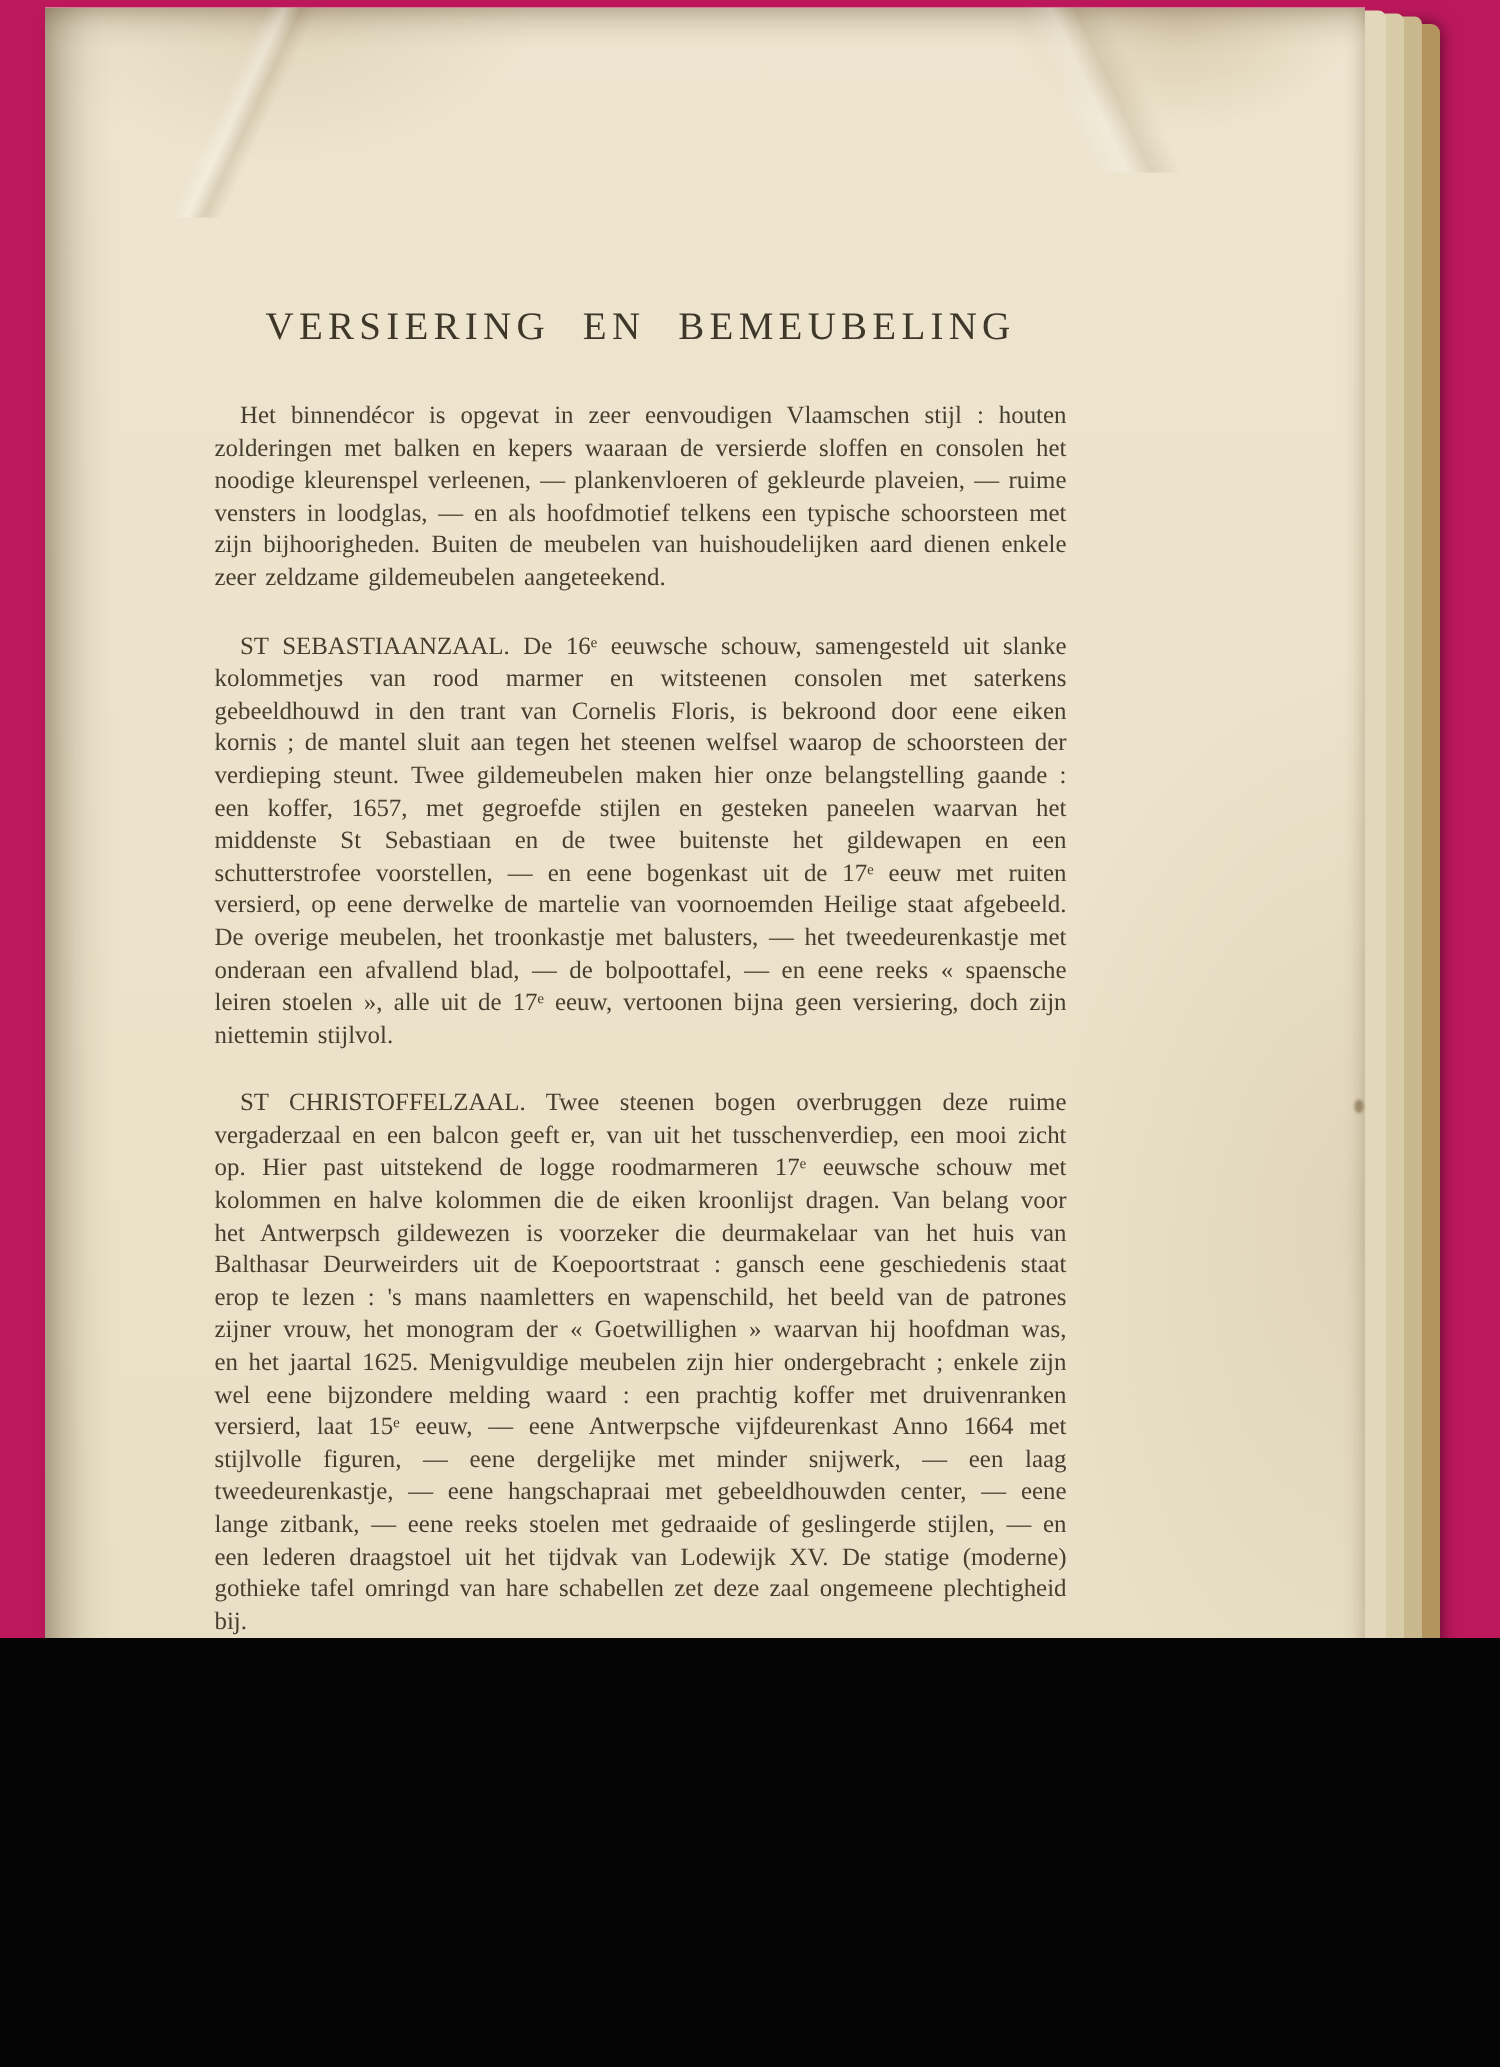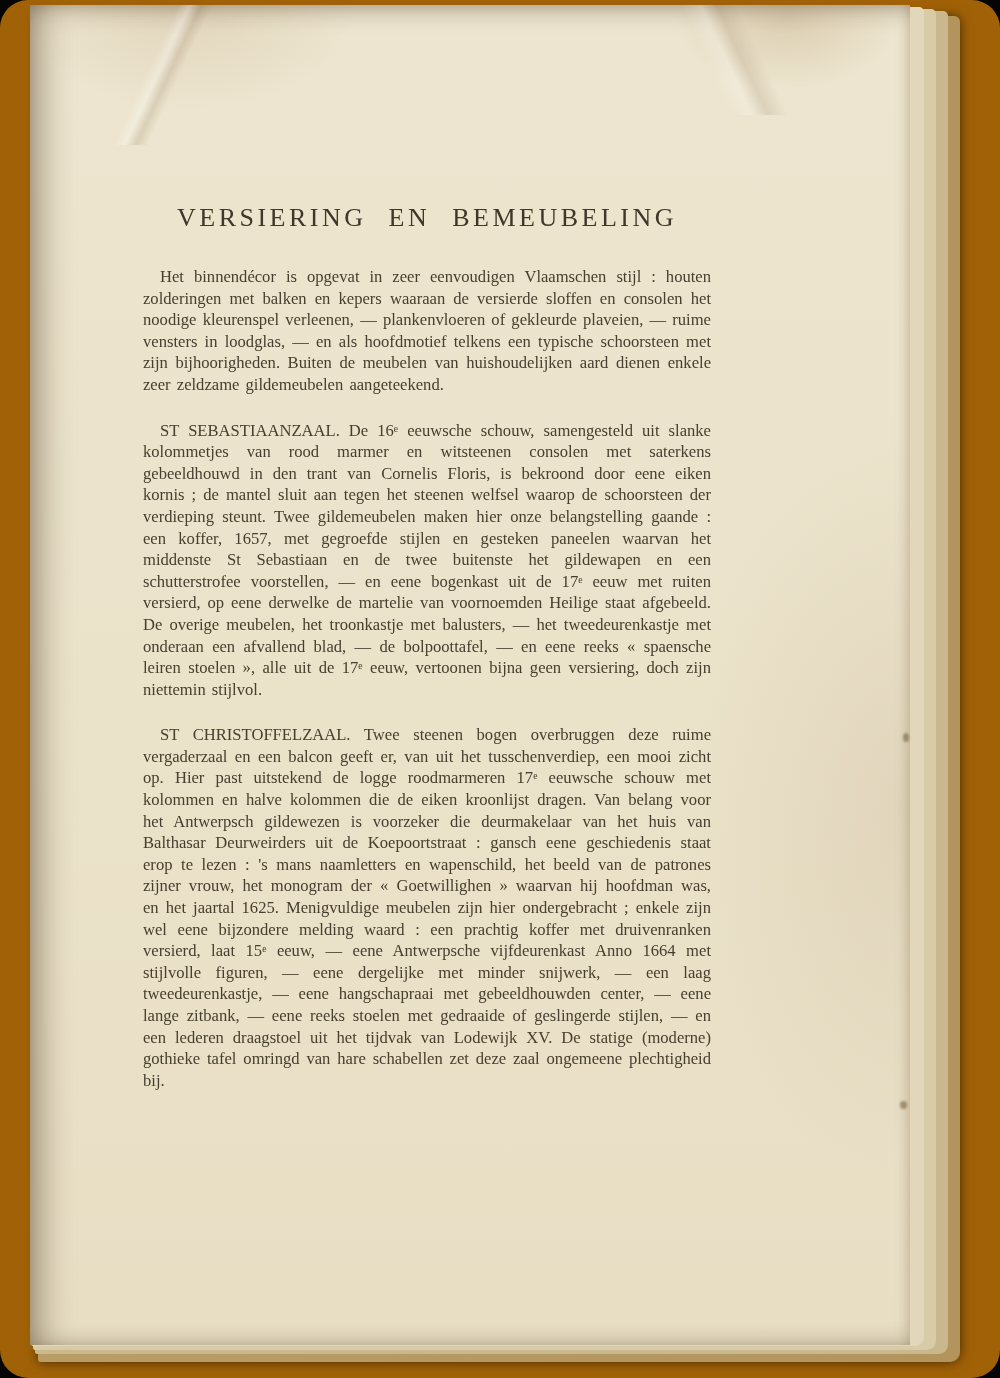--- a/index.html
+++ b/index.html
@@ -3,25 +3,24 @@
 <meta charset="utf-8">
 <style>
   html, body {
     margin: 0;
     padding: 0;
     background: #050505;
   }
   .scan {
     position: relative;
     width: 1000px;
-    height: 1378px;
-    background: #a16207;
+    height: 1092px;
+    background: #be185d;
     overflow: hidden;
     font-family: "Liberation Serif", "DejaVu Serif", serif;
-    border-radius: 28px;
   }
   
   .book-cover {
     position: absolute;
     left: 38px; top: 16px;
     width: 922px; height: 1346px;
     background: linear-gradient(90deg, #b99d64, #b2945c);
     border-radius: 3px 6px 10px 3px;
     box-shadow: 0 0 12px rgba(0,0,0,.6);
   }

